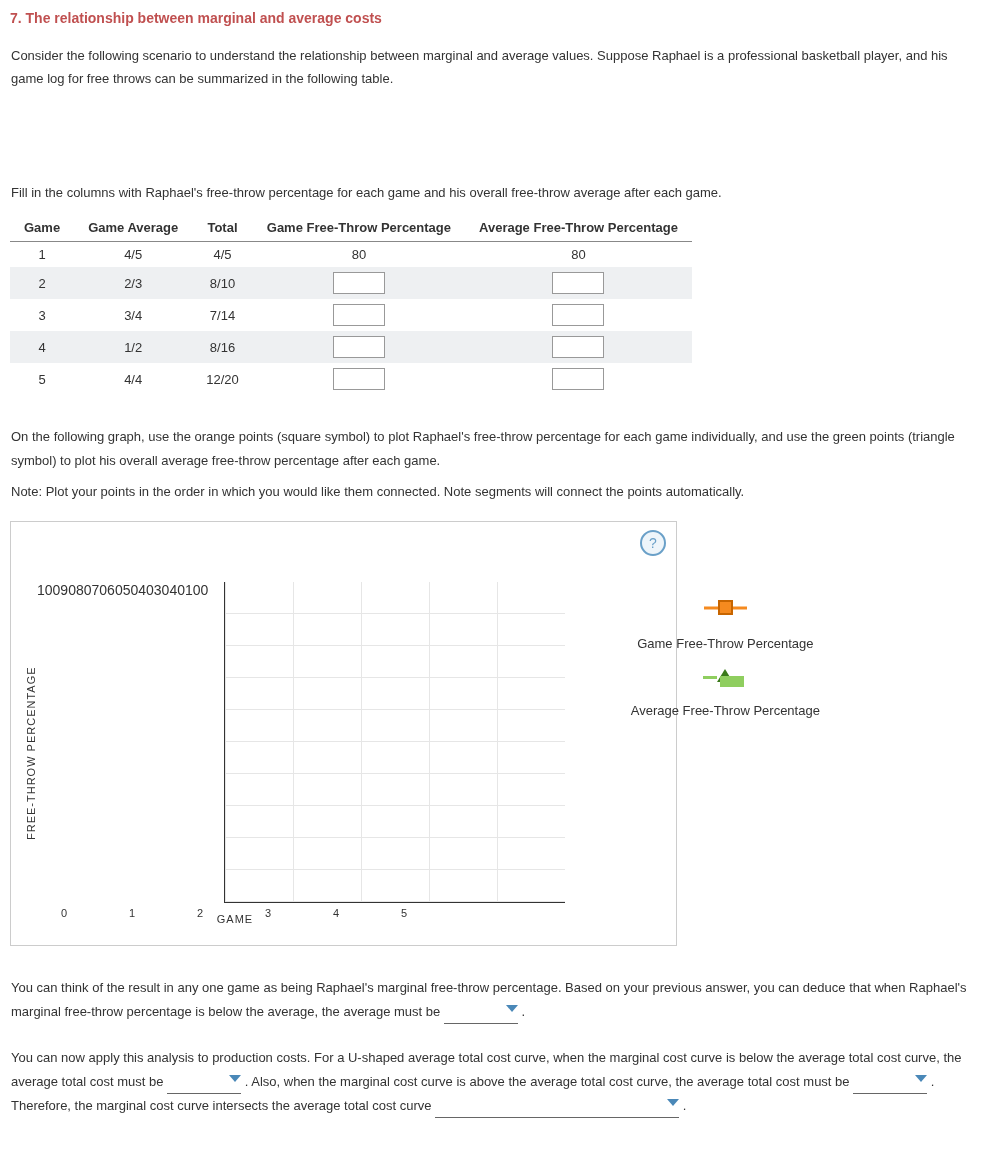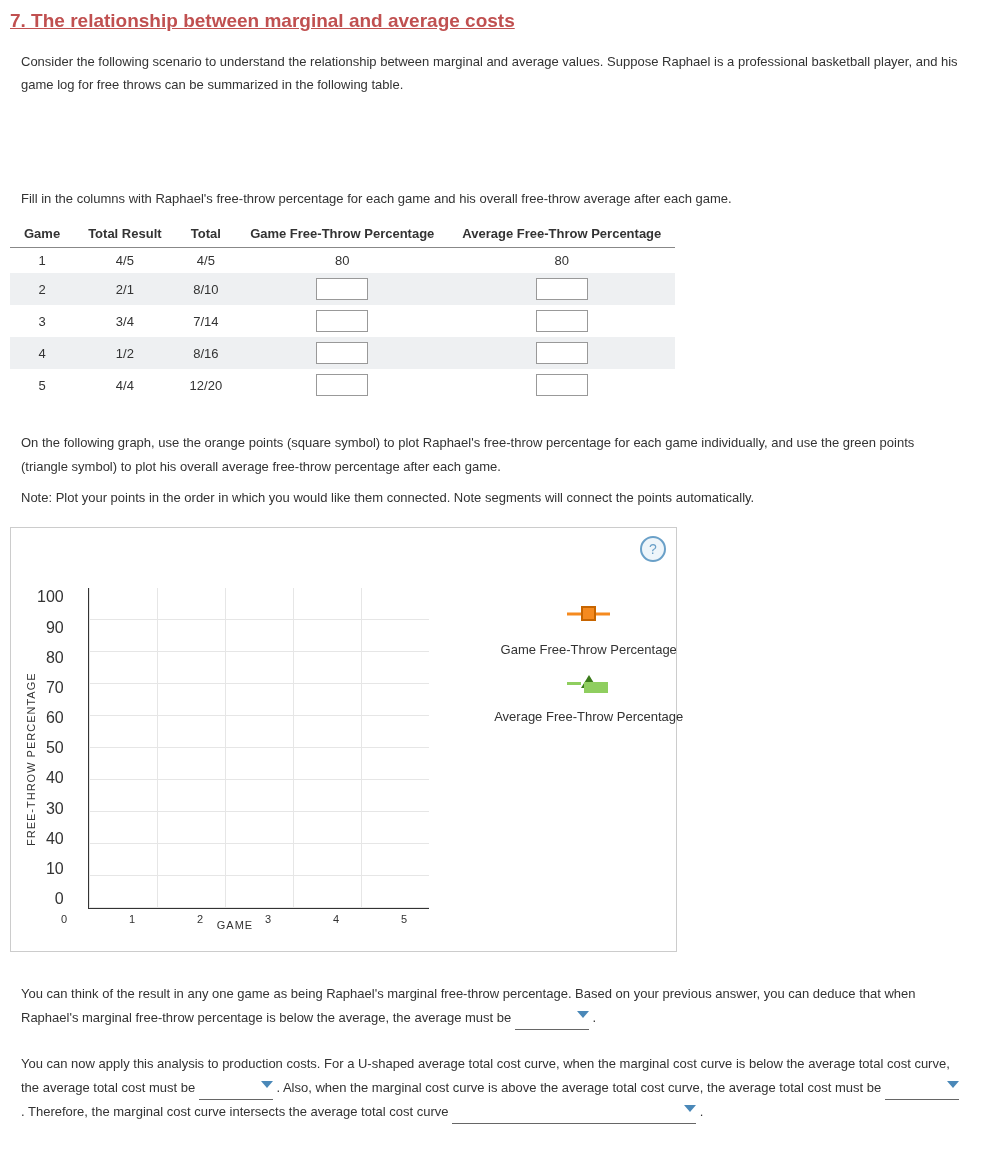--- a/index.html
+++ b/index.html
@@ -7,25 +7,24 @@
     font-size: 13px;
     color: #333;
     margin: 0;
     padding: 10px;
     background: #fff;
     width: 964px;
   }
   .title {
     color: #c05050;
     font-weight: bold;
-    font-size: 19px;
+    font-size: 14px;
     margin-bottom: 18px;
-    text-decoration: underline;
-  }
-  p { line-height: 1.8; margin: 8px 11px; }
+  }
+  p { line-height: 1.8; margin: 8px 1px; }
   .italic { }
   .bold { font-weight: normal; }
   table.data {
     border-collapse: collapse;
     margin: 10px 0 30px 0;
   }
   table.data th {
     font-weight: bold;
     padding: 6px 14px;
     text-align: center;
@@ -74,22 +73,22 @@
     transform: rotate(180deg);
     text-align: center;
     font-size: 11px;
     letter-spacing: 1px;
     padding-right: 4px;
     color: #333;
   }
   .plot-wrap { display:flex; flex-direction:column; }
   .plot-row { display:flex; }
   .yticks {
-    display:flex; flex-direction:column; justify-content:space-between;
-    height: 320px; font-size: 16px; text-align:right; padding-right:24px;
+    display:flex; flex-direction:row; justify-content:space-between;
+    height: 320px; font-size: 14px; text-align:right; padding-right:16px;
     color:#333;
   }
   .plot {
     position: relative;
     width: 340px; height: 320px;
     border-left: 1px solid #333;
     border-bottom: 1px solid #333;
     background-image:
       linear-gradient(to right, #e6e6e6 1px, transparent 1px),
       linear-gradient(to top, #e6e6e6 1px, transparent 1px);
@@ -163,37 +162,37 @@
 <div class="title">7. The relationship between marginal and average costs</div>
 
 <p>Consider the following scenario to understand the relationship between marginal and average values. Suppose Raphael is a professional basketball player, and his game log for free throws can be summarized in the following table.</p>
 
 <p class="italic" style="margin-top:90px;">Fill in the columns with Raphael's free-throw percentage for each game and his overall free-throw average after each game.</p>
 
 <table class="data">
   <thead>
     <tr>
       <th>Game</th>
-      <th>Total Result</th>
+      <th>Game Average</th>
       <th>Total</th>
       <th>Game Free-Throw Percentage</th>
       <th>Average Free-Throw Percentage</th>
     </tr>
   </thead>
   <tbody>
     <tr>
       <td>1</td>
       <td>4/5</td>
       <td>4/5</td>
       <td>80</td>
       <td>80</td>
     </tr>
     <tr class="shade">
       <td>2</td>
-      <td>2/1</td>
+      <td>2/3</td>
       <td>8/10</td>
       <td><input class="cell" value="" style=""></td>
       <td><input class="cell" value="" style=""></td>
     </tr>
     <tr>
       <td>3</td>
       <td>3/4</td>
       <td>7/14</td>
       <td><input class="cell" value="" style=""></td>
       <td><input class="cell" value="" style=""></td>

